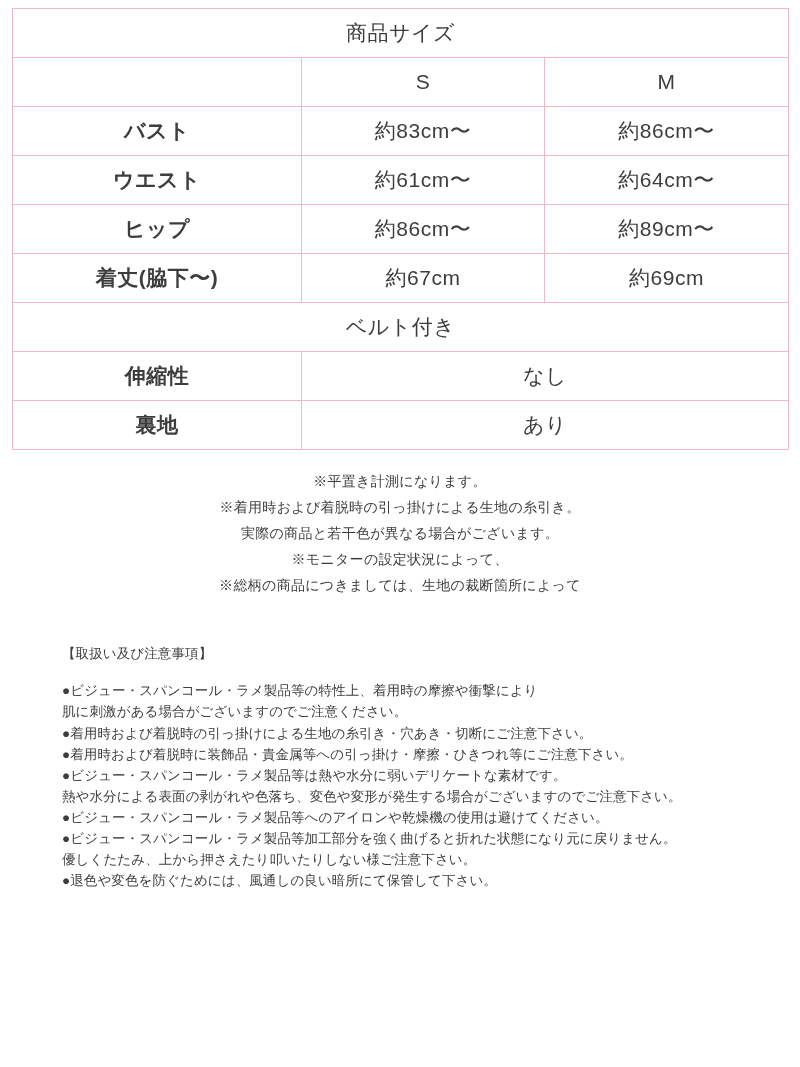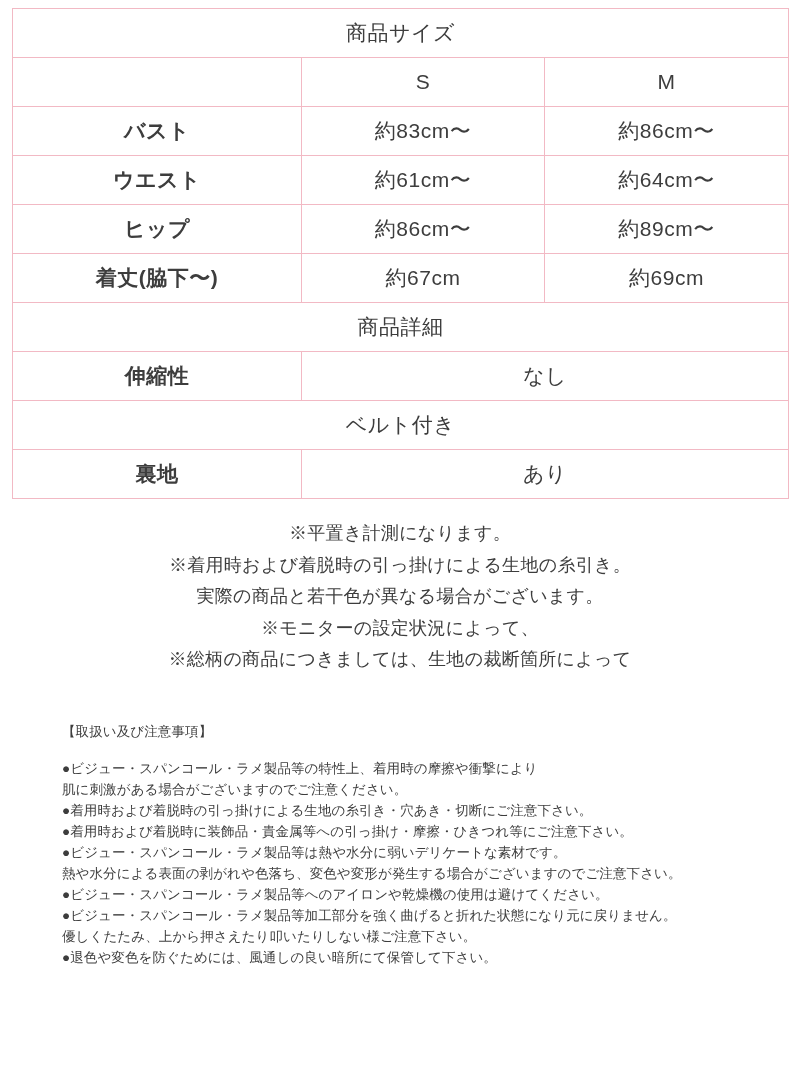--- a/index.html
+++ b/index.html
@@ -59,21 +59,21 @@
   .c3 { width: 244px; }
 
   
   .notes {
     margin: 22px auto 0 auto;
     text-align: center;
     width: 776px;
   }
   .notes p {
     margin: 0 0 6px 0;
-    font-size: 18px;
+    font-size: 14px;
     line-height: 1.42;
     color: #3d3d3d;
     letter-spacing: 0.3px;
   }
 
   
   .caution {
     margin: 26px 0 0 34px;
     width: 730px;
   }
@@ -125,29 +125,26 @@
         <td>約86cm〜</td>
         <td>約89cm〜</td>
       </tr>
       <tr>
         <td class="rowlabel">着丈(脇下〜)</td>
         <td>約67cm</td>
         <td>約69cm</td>
       </tr>
 
       <tr>
-        <td class="section-title" colspan="3">商品詳細</td>
+        <td class="section-title" colspan="3">ベルト付き</td>
       </tr>
+
       <tr>
         <td class="rowlabel">伸縮性</td>
         <td colspan="2">なし</td>
-      </tr>
-
-      <tr>
-        <td class="section-title" colspan="3">ベルト付き</td>
       </tr>
       <tr>
         <td class="rowlabel">裏地</td>
         <td colspan="2">あり</td>
       </tr>
     </tbody>
   </table>
 
   <div class="notes">
     <p>※平置き計測になります。</p>

